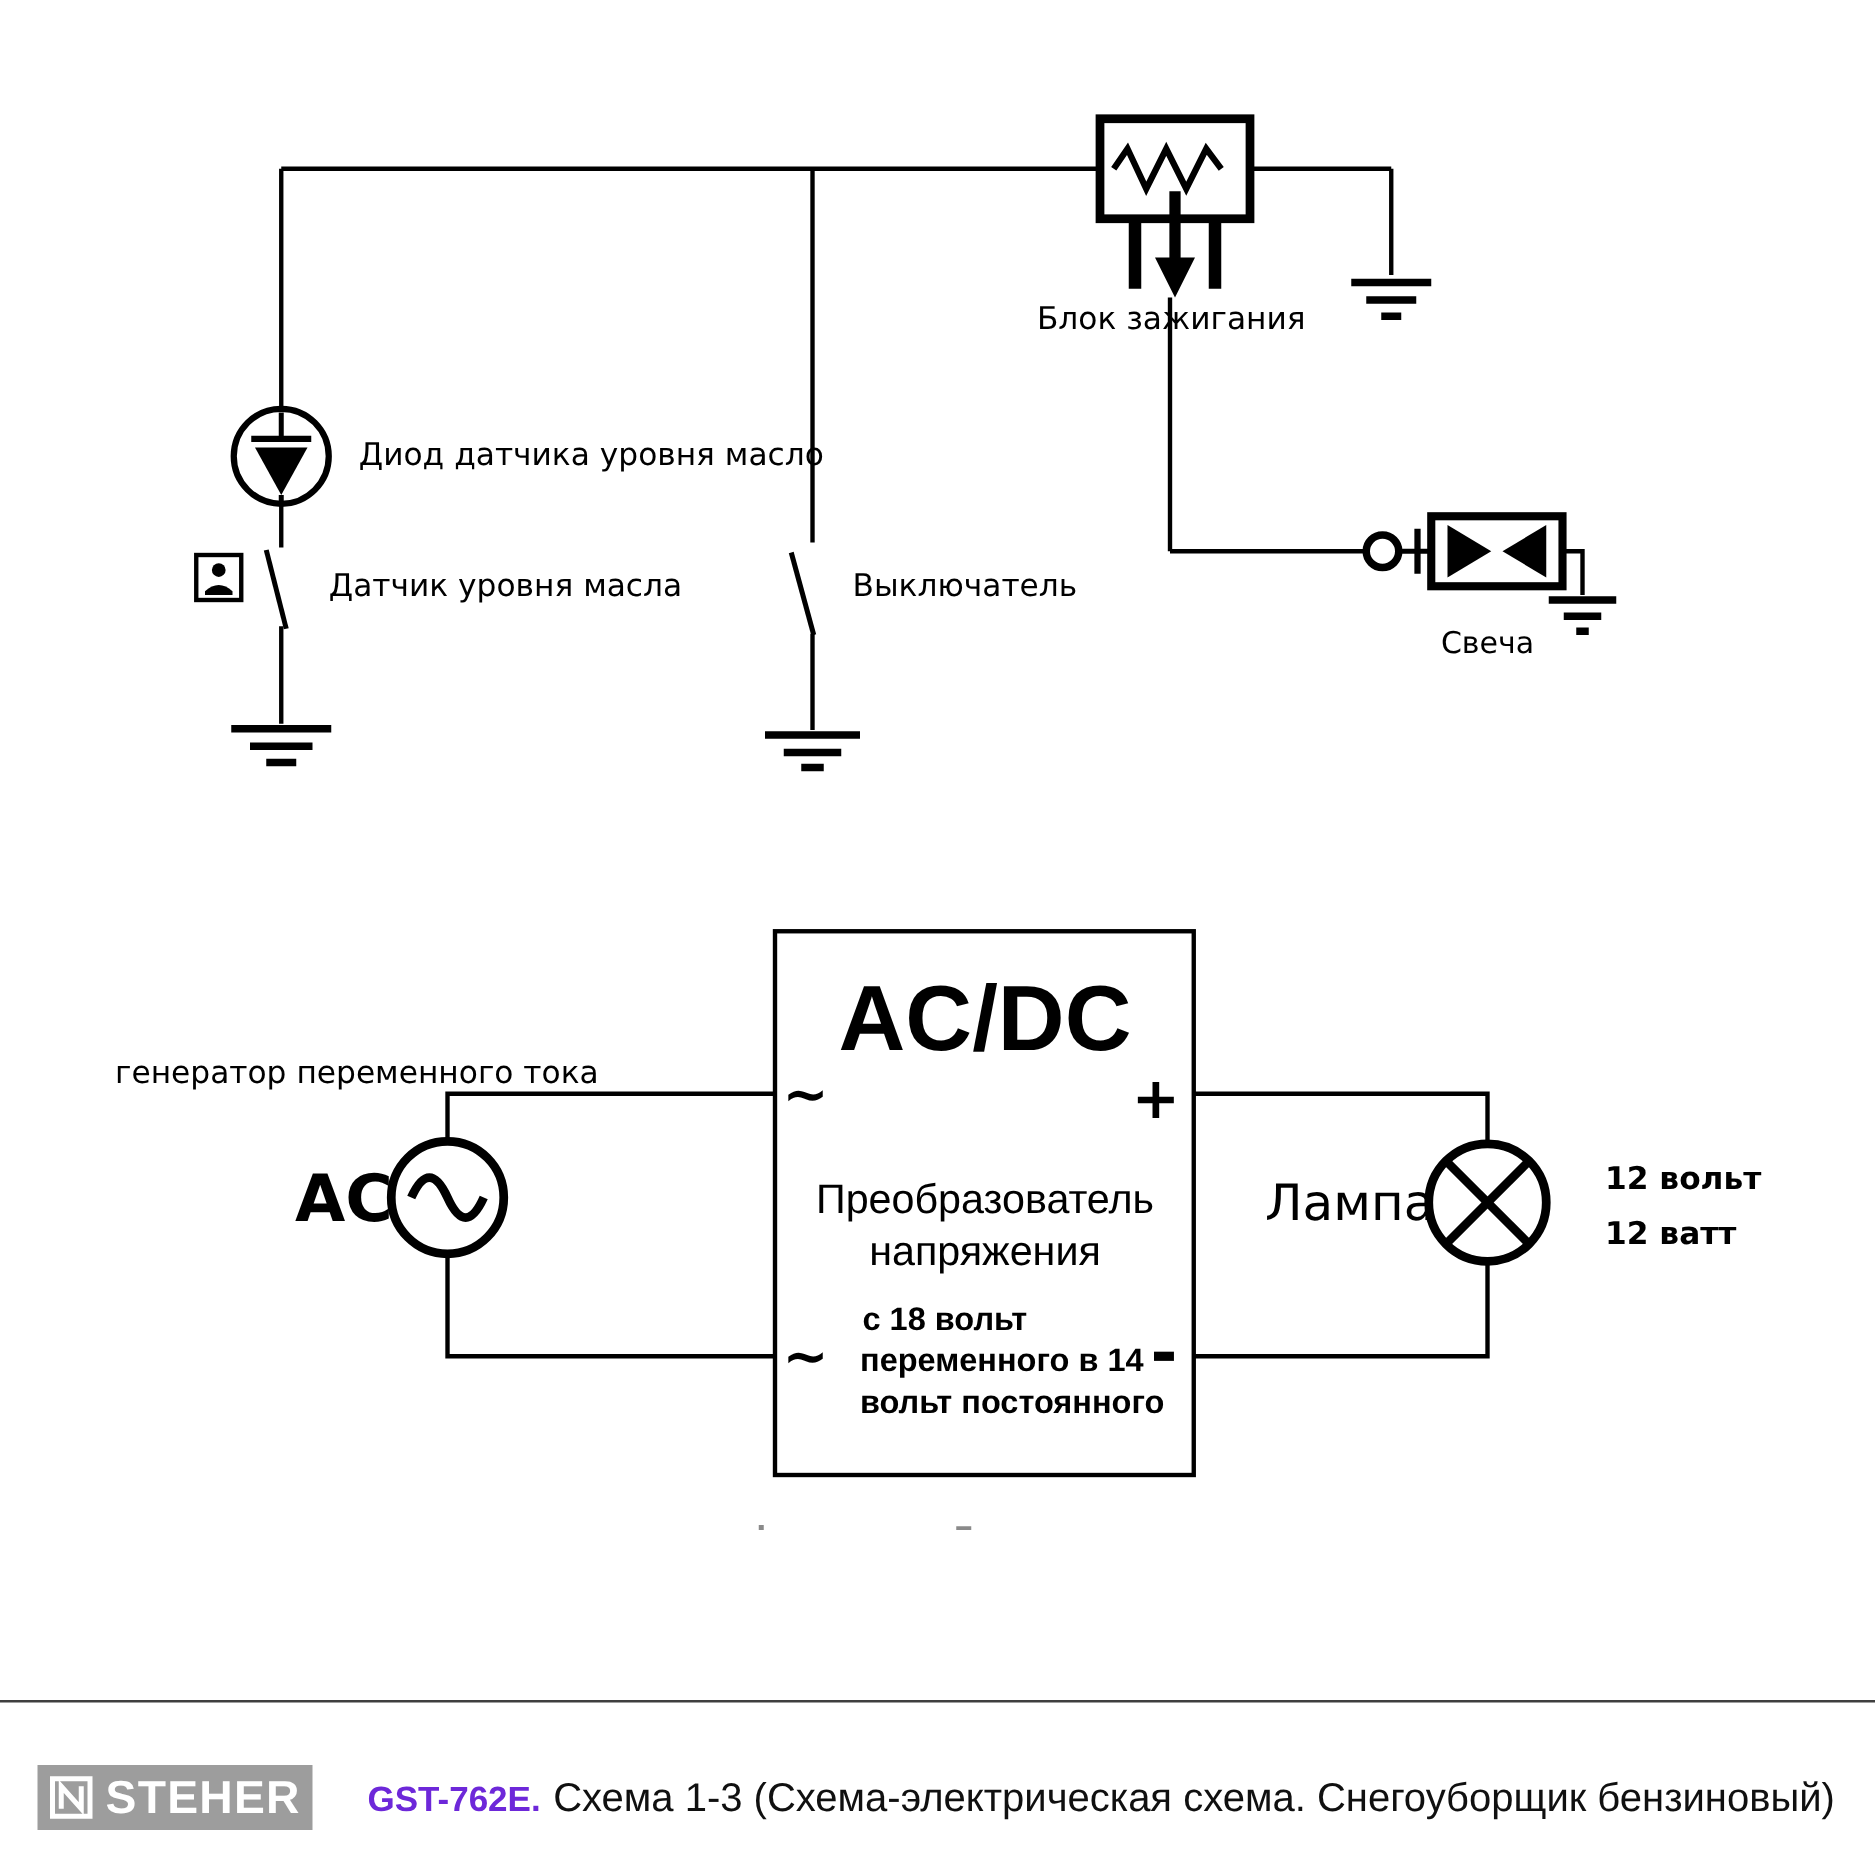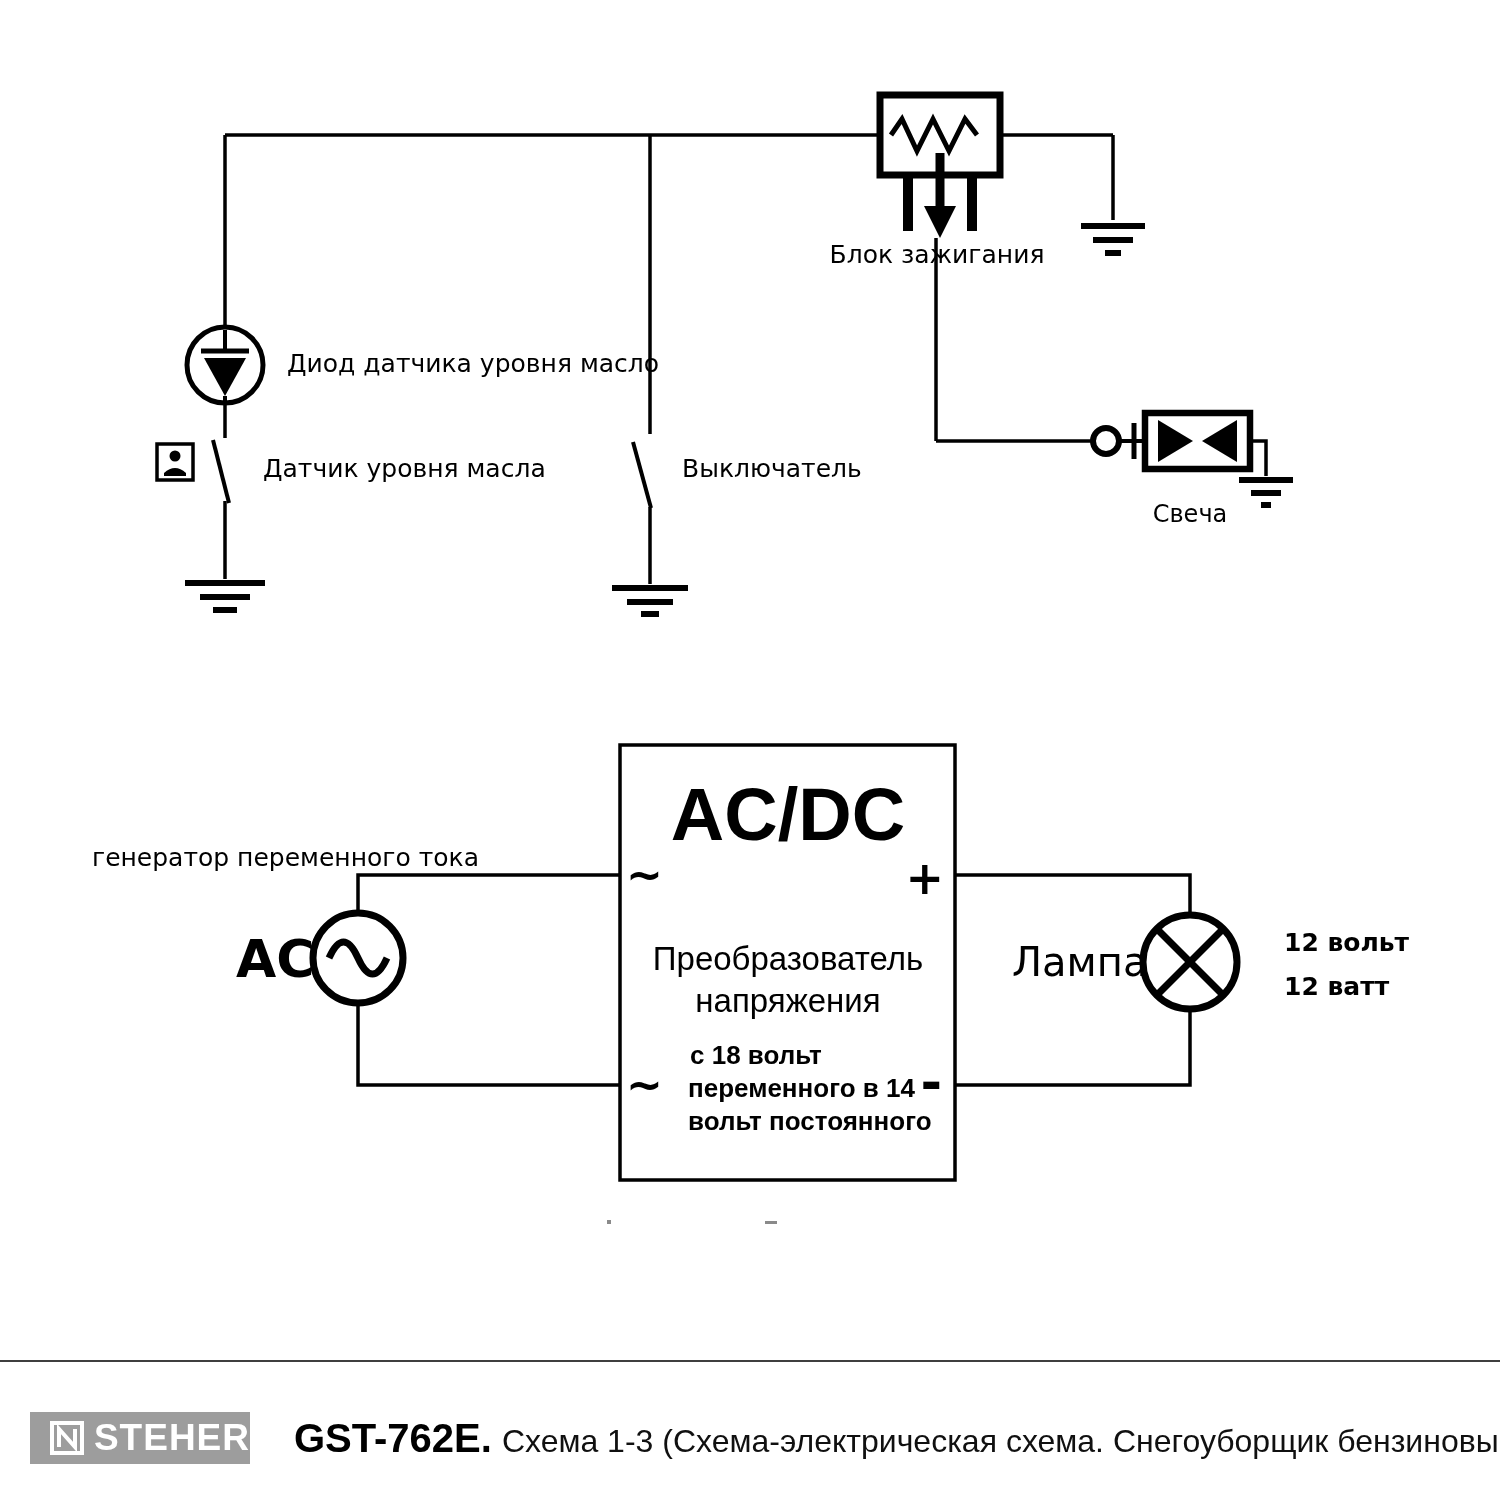--- a/index.html
+++ b/index.html
@@ -10,24 +10,24 @@
   .lbl{font-family:"DejaVu Sans",sans-serif;font-weight:400;}
   .lblb{font-family:"DejaVu Sans",sans-serif;font-weight:700;}
   .big{font-family:"Liberation Sans",sans-serif;font-weight:700;}
   .boxtxt{font-family:"Liberation Sans",sans-serif;font-weight:400;}
   .boxtxtb{font-family:"Liberation Sans",sans-serif;font-weight:700;}
   .wire{stroke:#000;stroke-width:3.5;fill:none;}
   .sym{stroke:#000;fill:none;}
   .fillb{fill:#000;stroke:none;}
   .footer-rule{position:absolute;left:0;top:1360px;width:1500px;height:2px;background:#3f3f3f;}
   .footer{position:absolute;left:30px;top:1410px;height:56px;display:flex;align-items:center;}
-  .logo{width:220px;height:52px;background:#9d9d9d;display:flex;align-items:center;justify-content:flex-end;gap:9px;}
+  .logo{width:220px;height:52px;background:#9d9d9d;display:flex;align-items:center;justify-content:center;gap:9px;}
   .logo-text{font-family:"Liberation Sans",sans-serif;font-weight:700;font-size:37px;color:#fff;letter-spacing:1px;}
   .caption{margin-left:44px;font-family:"Liberation Sans",sans-serif;white-space:nowrap;}
-  .model{font-weight:700;font-size:40px;color:#000000;}
+  .model{font-weight:700;font-size:28px;color:#6d28d9;}
   .caption-text{font-weight:400;font-size:32px;color:#101010;margin-left:10px;}
 </style>
 </head>
 <body>
 
 <div class="page">
 
   <svg class="diagram" width="1500" height="1360" viewBox="0 0 1500 1360">
 
     <g>

